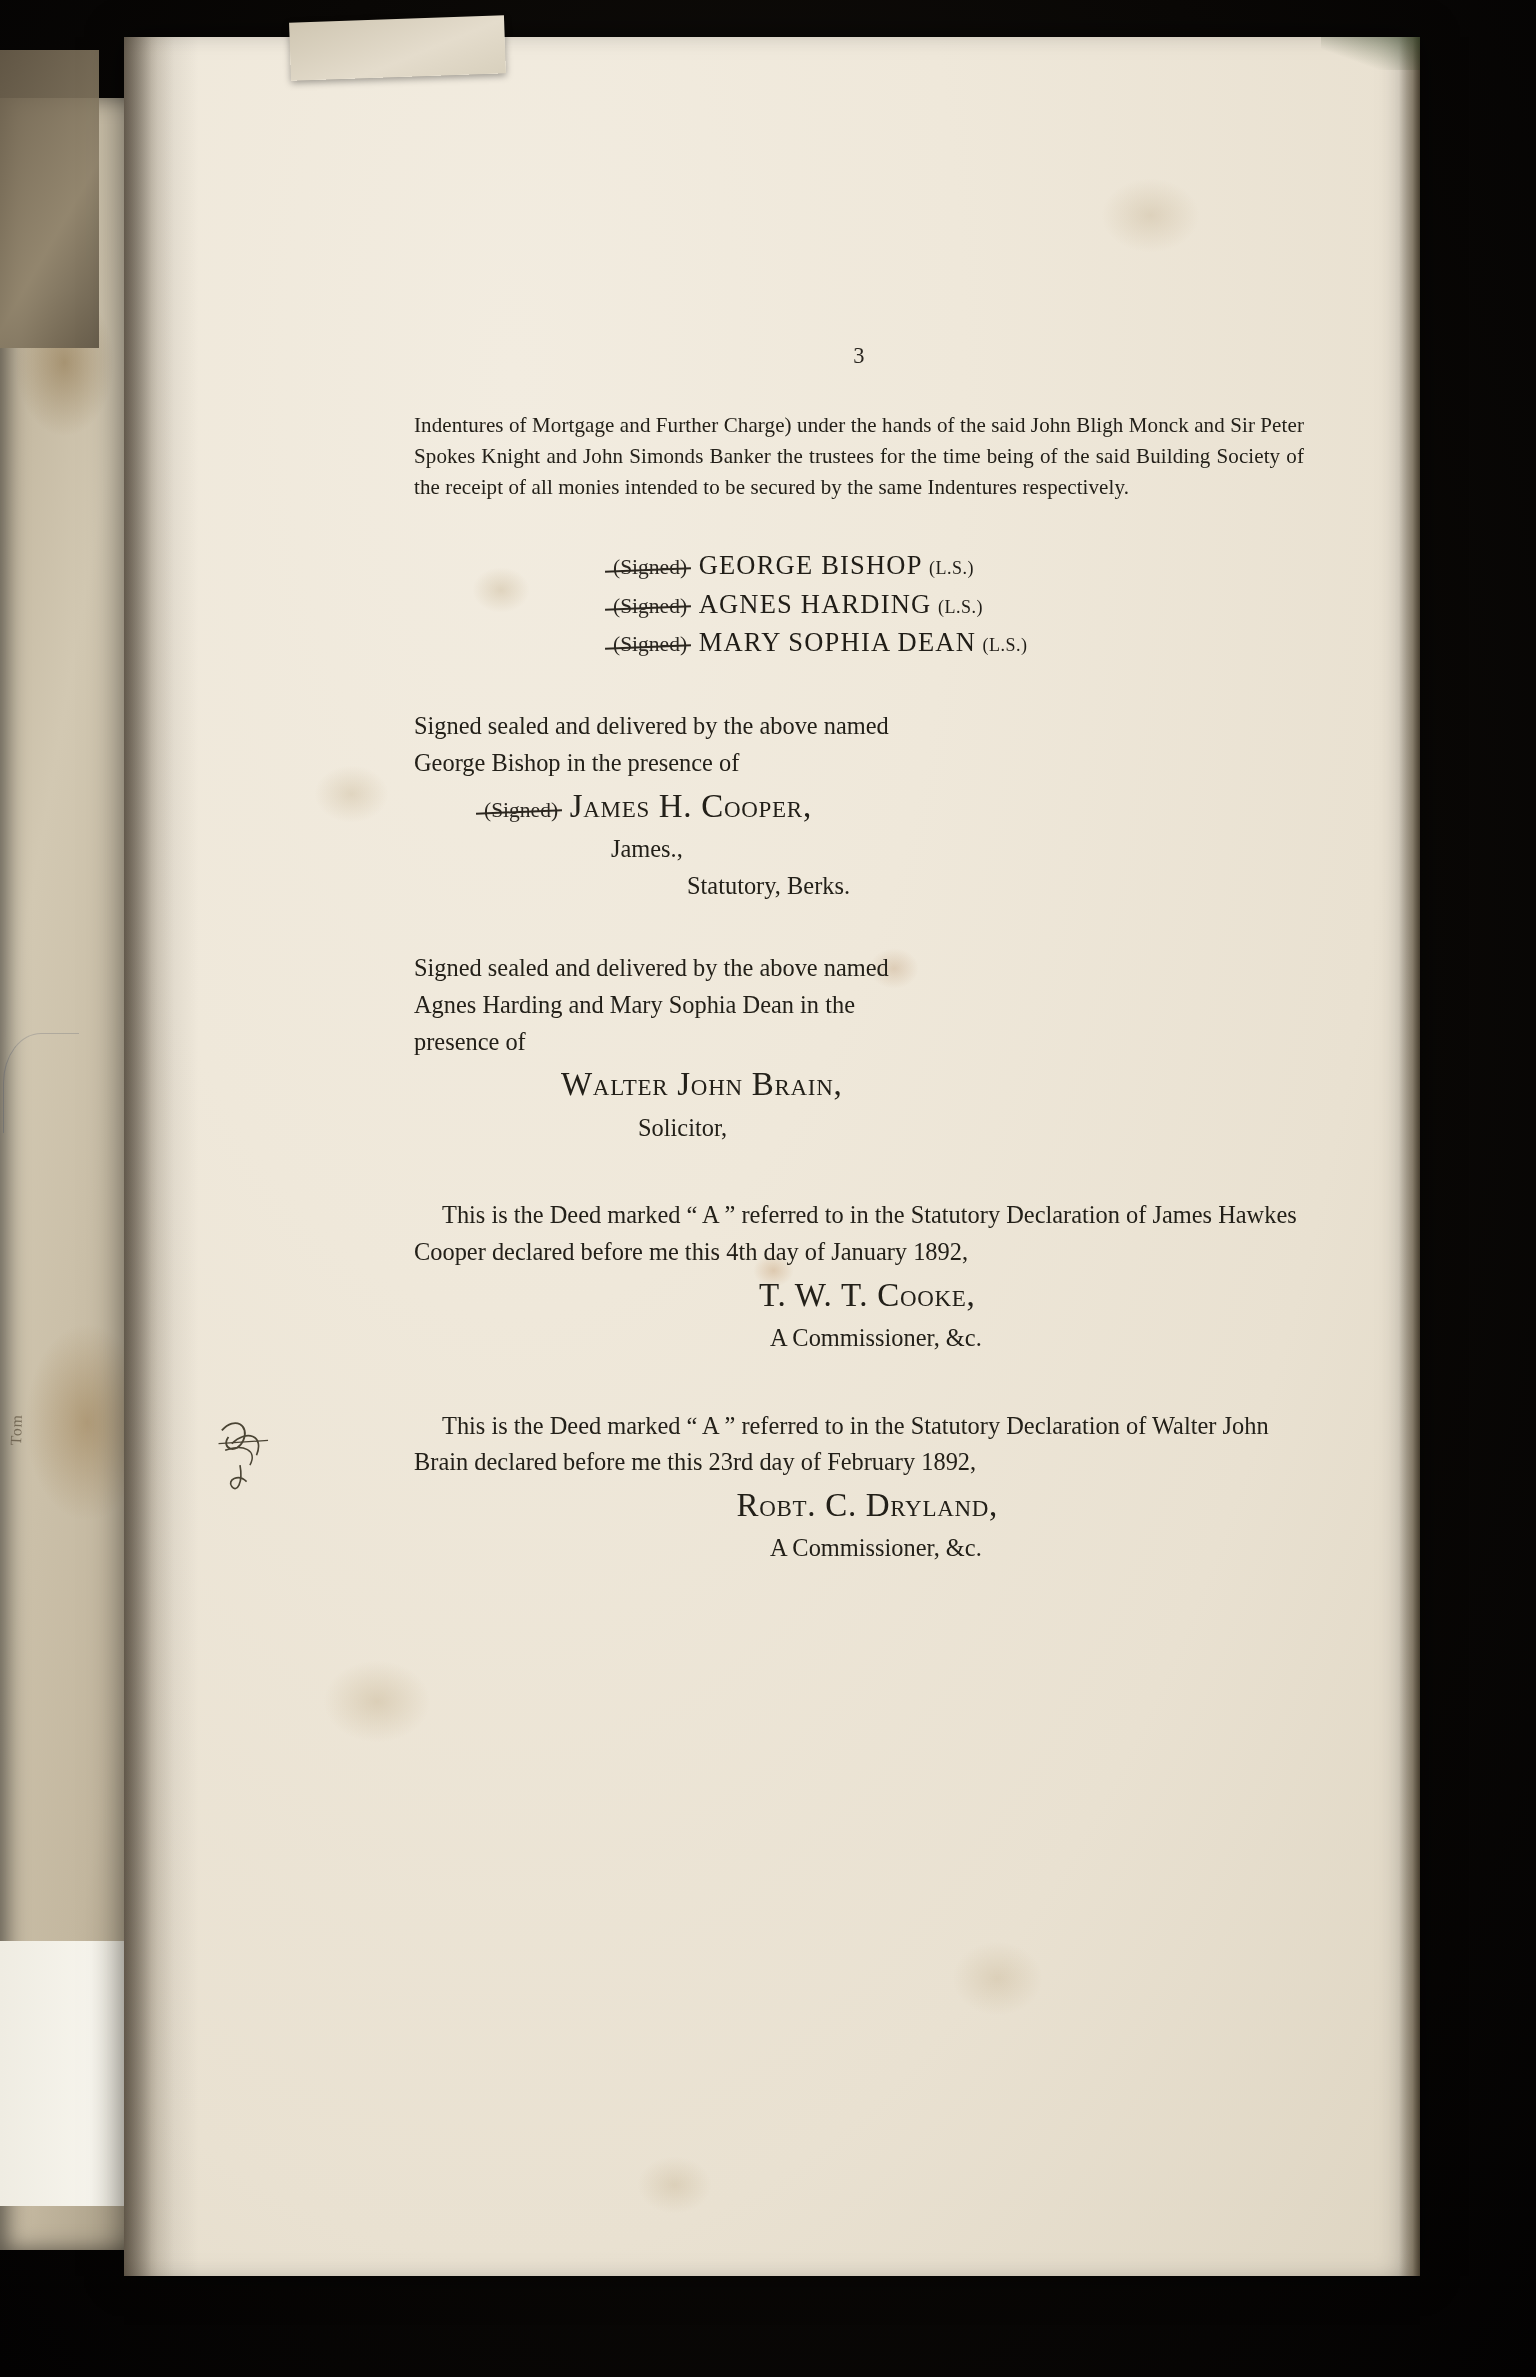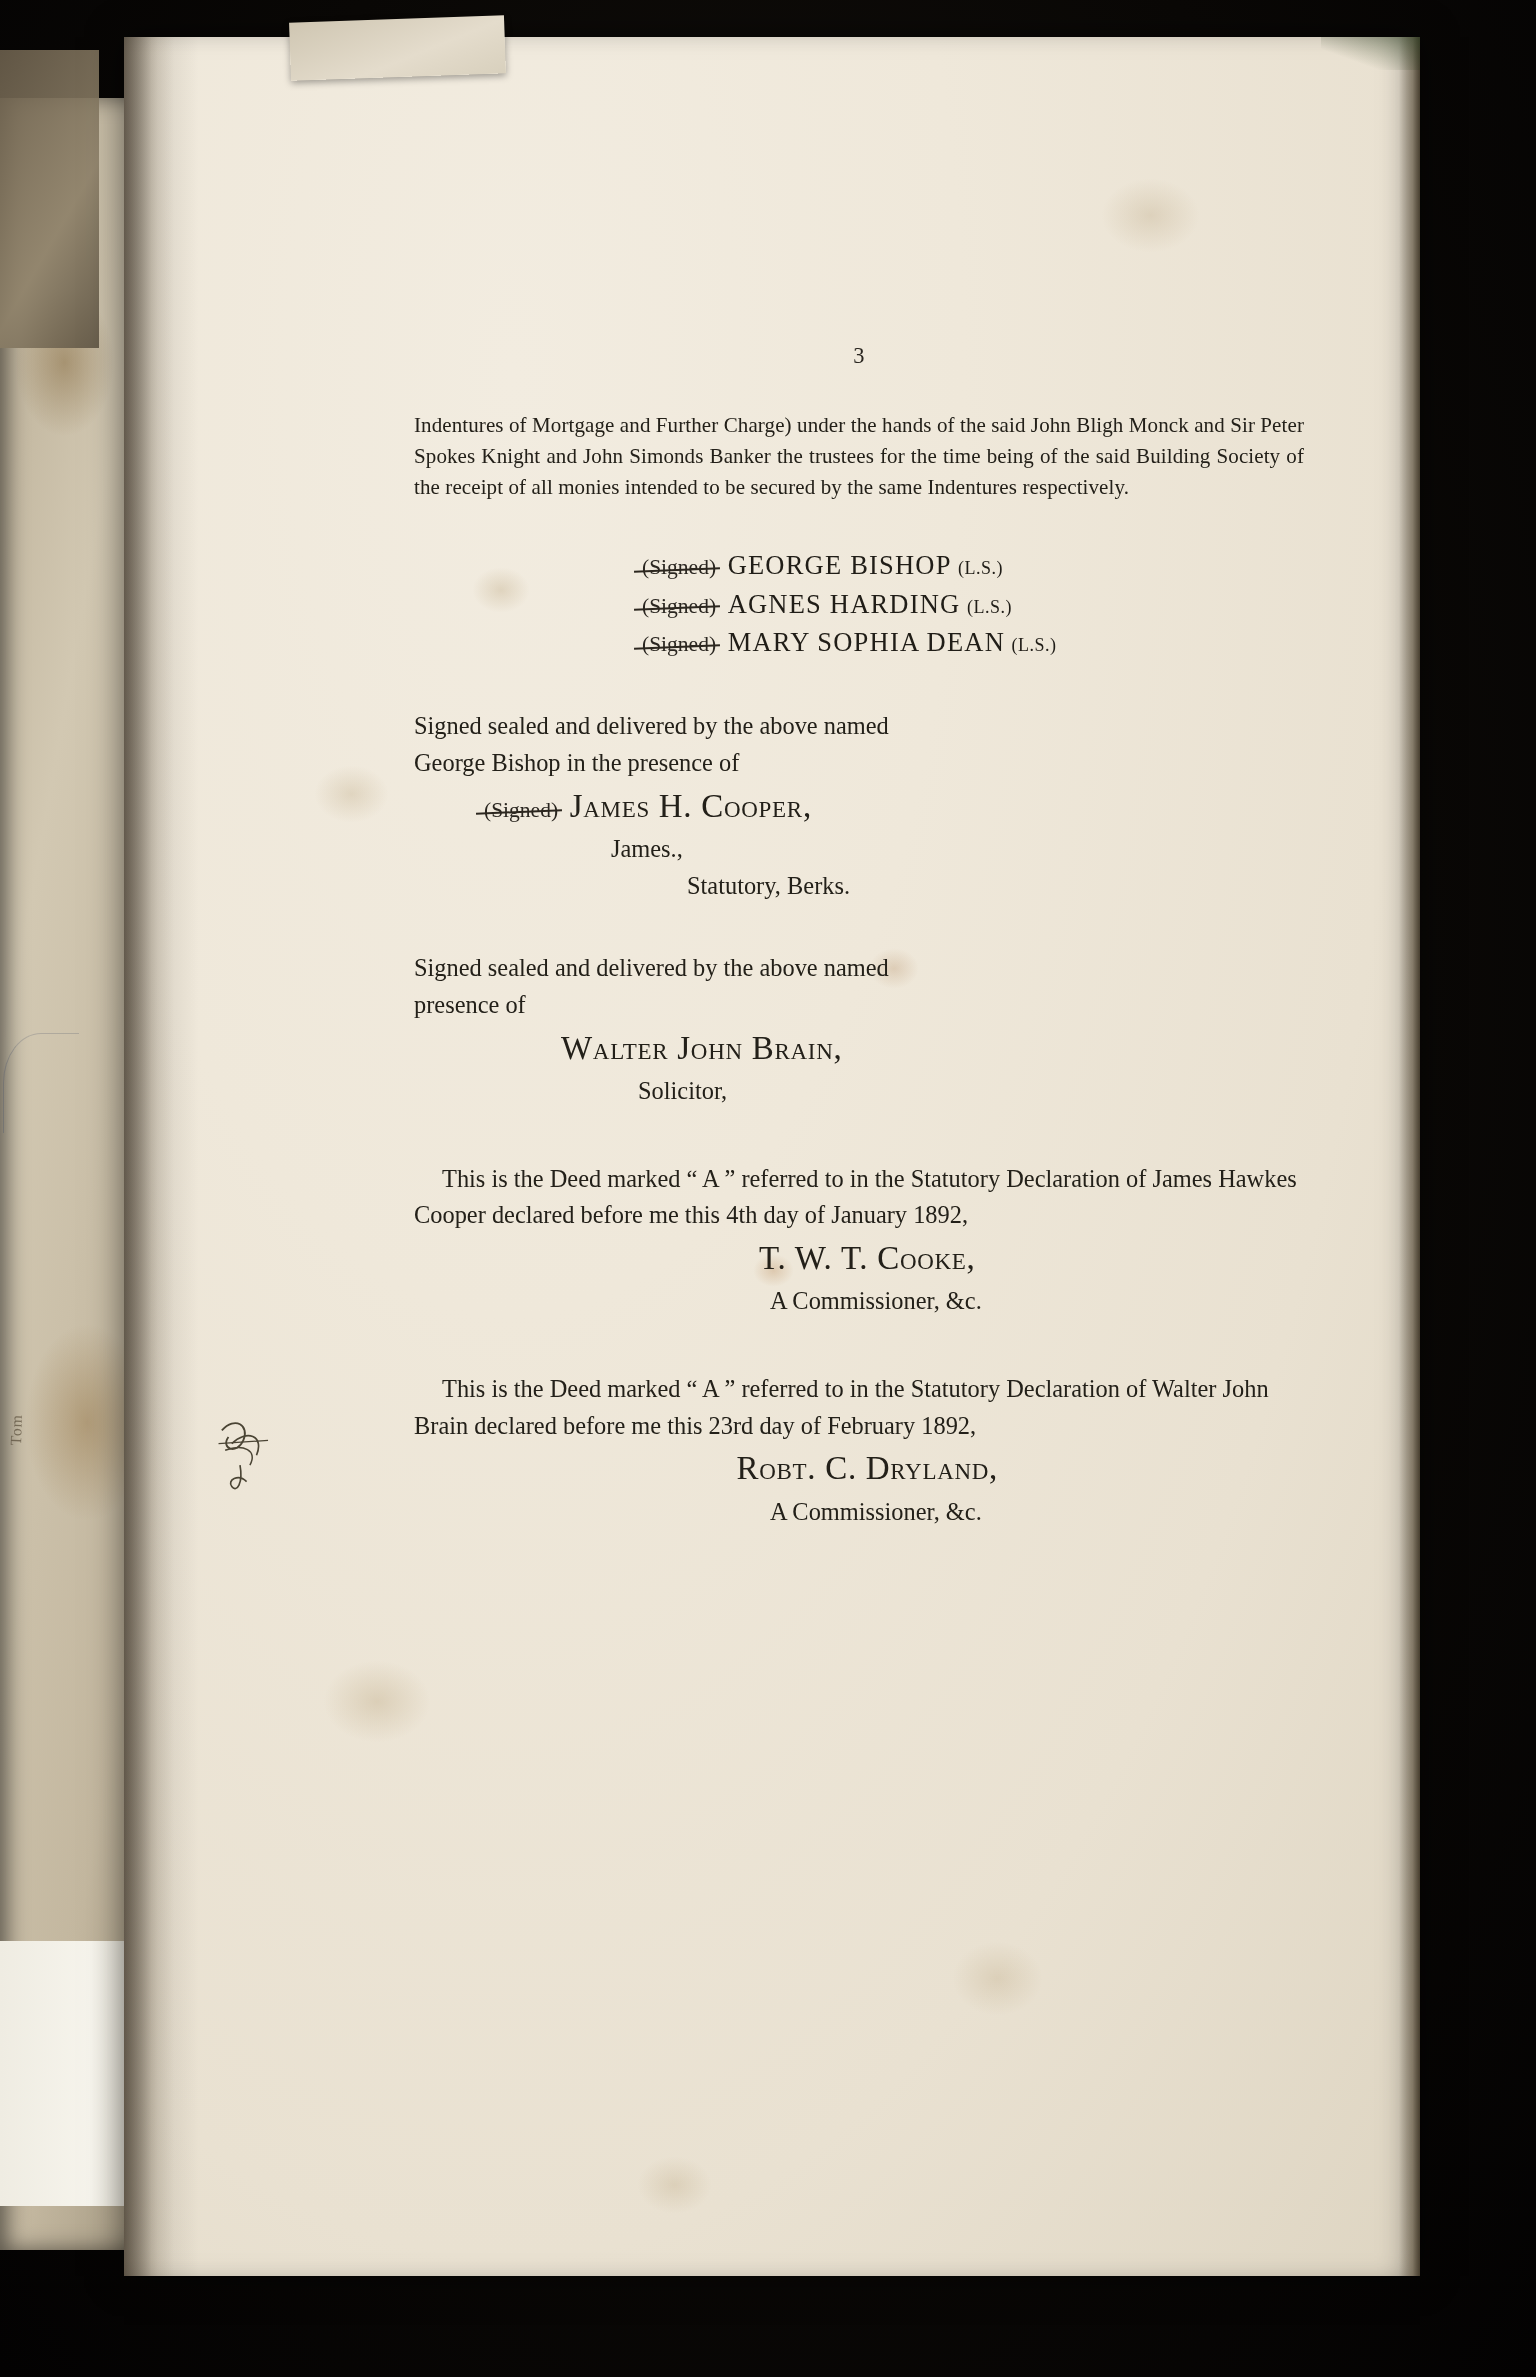--- a/index.html
+++ b/index.html
@@ -170,21 +170,20 @@
   }
   .sig-block {
     margin-top: 43px;
     padding-left: 199px;
   }
   .sig-line {
     font-size: 26px;
     line-height: 1.46;
     white-space: nowrap;
     color: #201d17;
-    margin-left: 29px;
   }
   .struck {
     position: relative;
     font-size: 21.5px;
     color: #2a2620;
     display: inline-block;
     margin-right: 11.6px;
   }
   .struck::after {
     content: "";
@@ -333,20 +332,21 @@
         <div class="att-line">George Bishop in the presence of</div>
         <div class="att-line indent-1">
           <span class="struck">(Signed)</span><span class="smallcaps">James H. Cooper,</span>
         </div>
         <div class="att-line indent-2">James.,</div>
         <div class="att-line indent-3">Statutory, Berks.</div>
       </div>
 
       <div class="att-block">
         <div class="att-line justify">Signed sealed and delivered by the above named</div>
+        <div class="att-line">Agnes Harding and Mary Sophia Dean in the</div>
         <div class="att-line">presence of</div>
         <div class="att-line indent-4 smallcaps">Walter John Brain,</div>
         <div class="att-line indent-5">Solicitor,</div>
       </div>
 
       <div class="decl-block">
         <p class="decl-p">This is the Deed marked “ A ” referred to in the Statutory Declaration of James Hawkes Cooper declared before me this 4th day of January 1892,</p>
         <div class="att-line decl-center smallcaps">T. W. T. Cooke,</div>
         <div class="att-line decl-right">A Commissioner, &amp;c.</div>
       </div>

